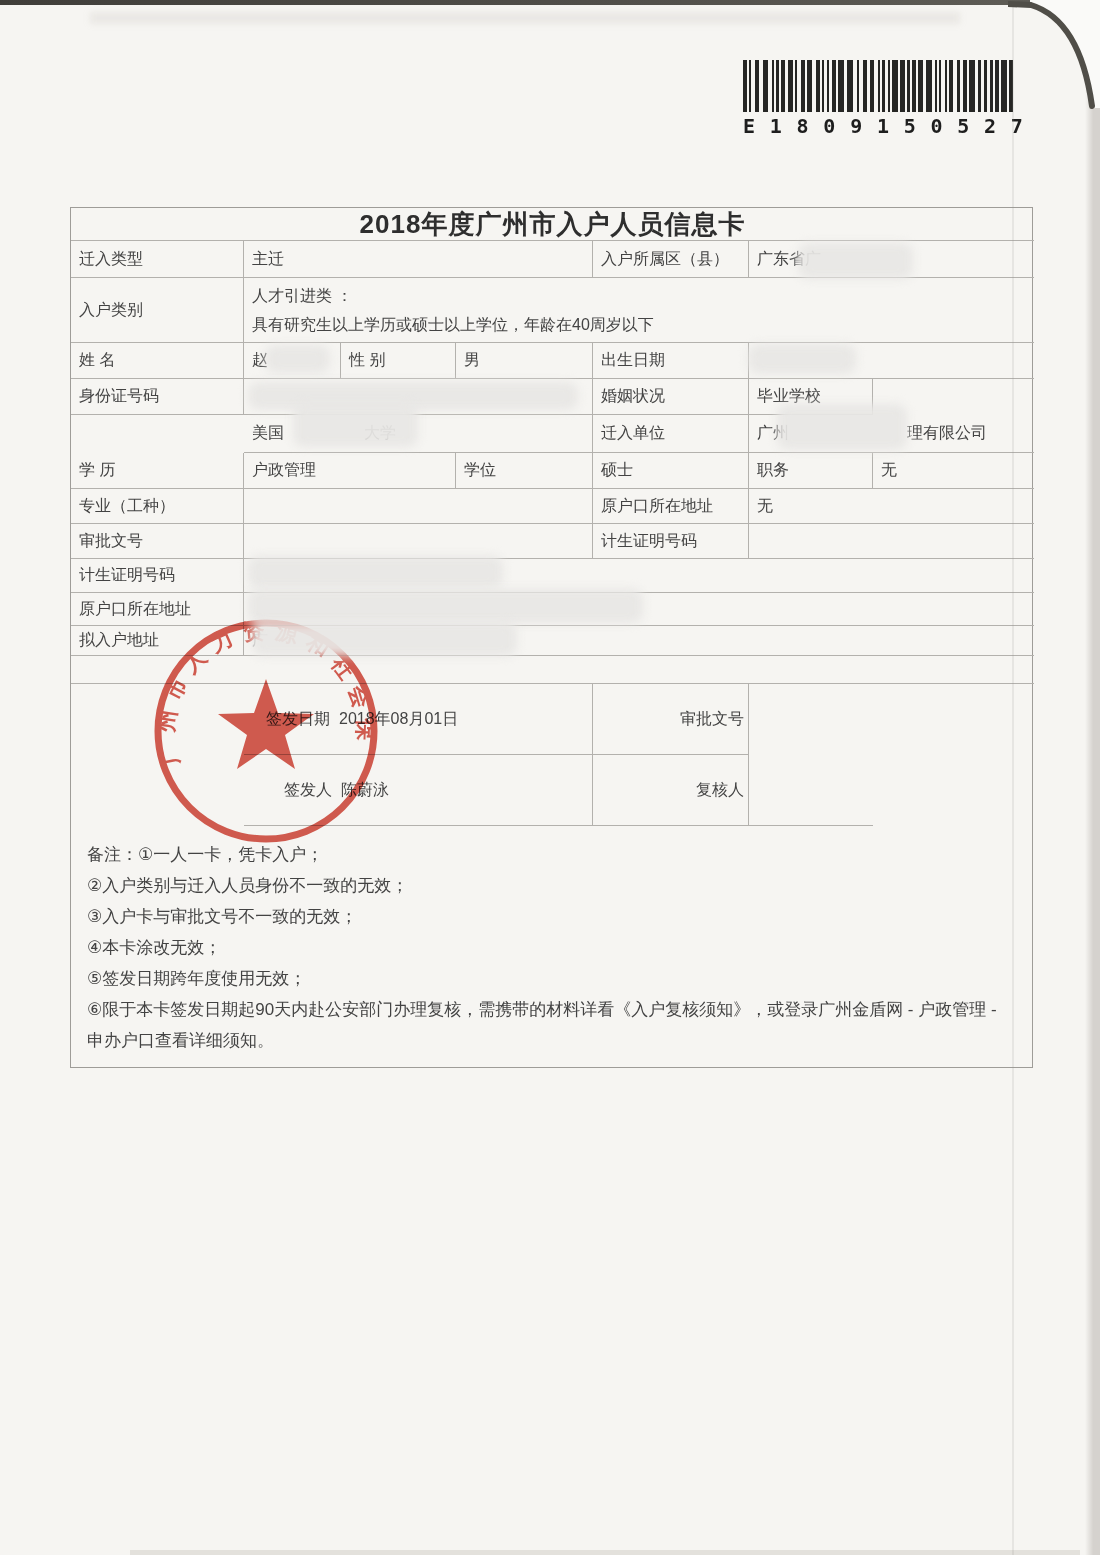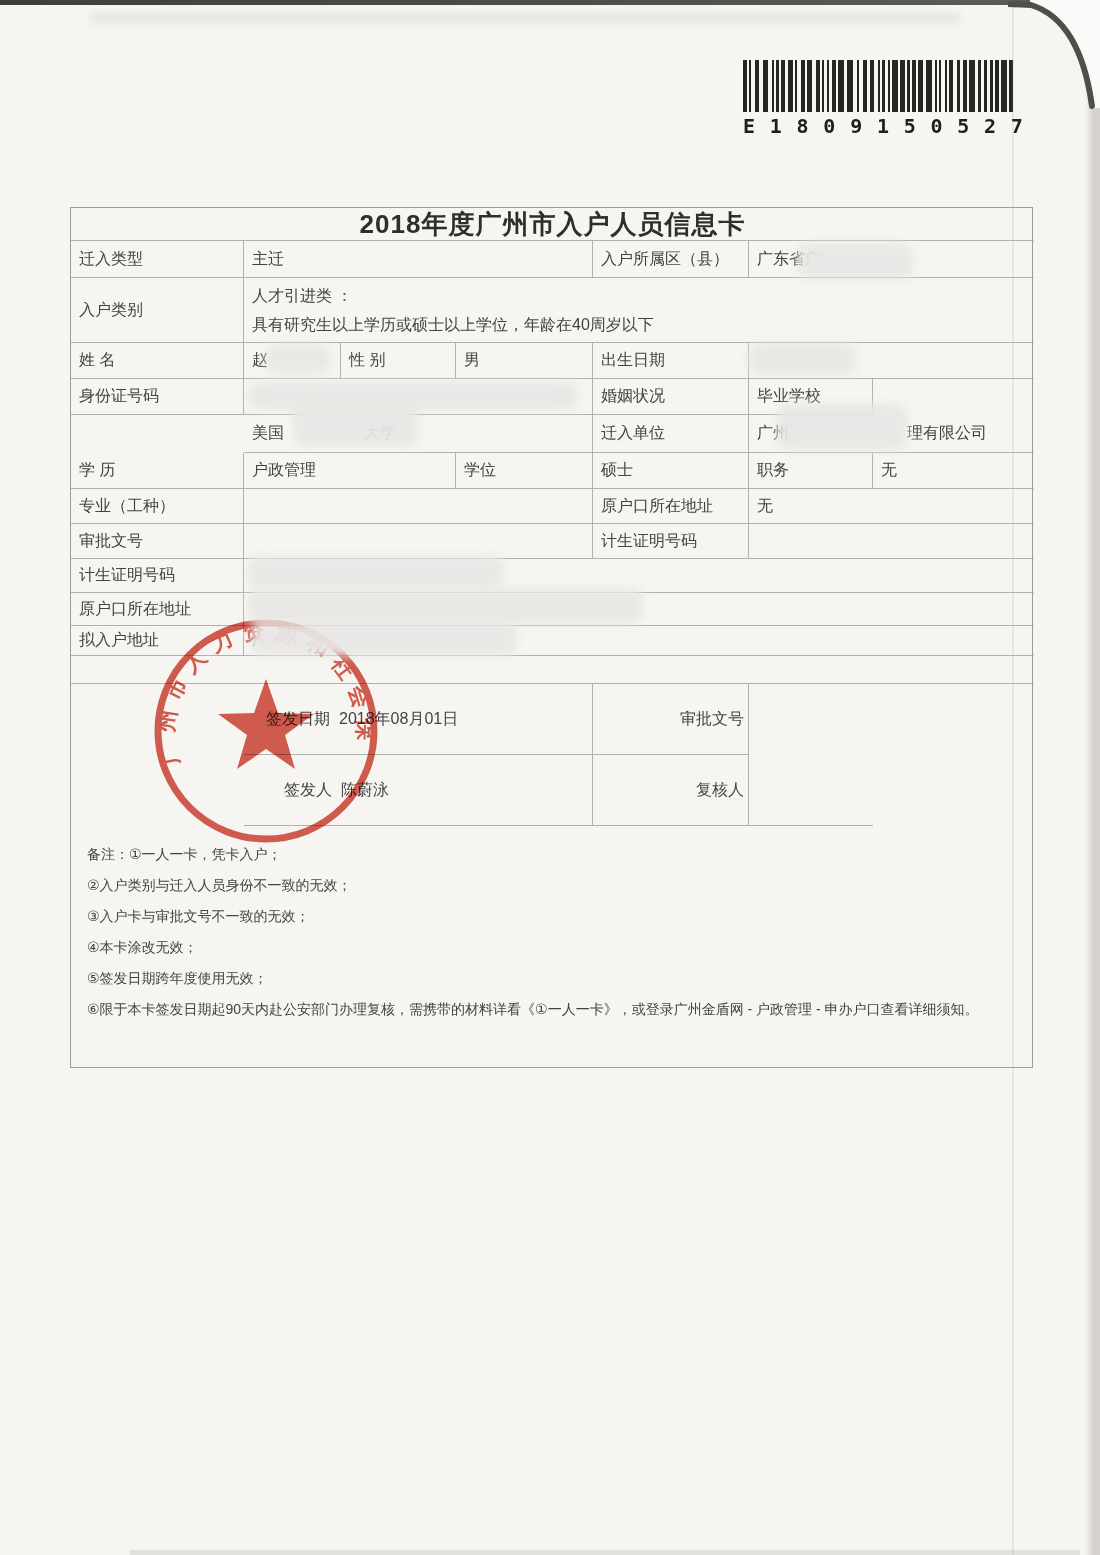--- a/index.html
+++ b/index.html
@@ -34,21 +34,21 @@
   .cb{border-bottom:none;}
   .title-cell{grid-column:1/8;justify-content:center;font-weight:bold;font-size:26px;color:#2e2e2e;padding-left:0;letter-spacing:1px;}
   .two-line{flex-direction:column;align-items:flex-start;justify-content:center;line-height:29px;}
   .split{flex-direction:column;padding:0;align-items:stretch;}
   .half{flex:1;display:flex;align-items:center;padding-left:8px;box-sizing:border-box;}
   .half.top{border-bottom:1px solid #b3b1ad;}
   .right-al{justify-content:flex-end;padding-right:4px;padding-left:0;}
   .center-al{justify-content:center;padding-left:0;}
   .police{line-height:33px;padding-right:10px;}
   .notes-cell{grid-column:1/8;flex-direction:column;align-items:flex-start;justify-content:flex-start;
-              padding:13px 20px 0 16px;line-height:31px;font-size:14px;}
+              padding:13px 20px 0 16px;line-height:31px;font-size:17px;}
   .pre{white-space:pre;}
   .gap80{display:inline-block;width:80px;}
   .gap118{display:inline-block;width:118px;}
   .faint{opacity:.45;}
   .vgap8{display:inline-block;width:9px;}
   
   .redact{position:absolute;background:rgba(232,231,228,.94);filter:blur(5px);border-radius:10px;z-index:6;}
   
   .stamp{position:absolute;left:146px;top:611px;width:240px;height:240px;z-index:5;
          mix-blend-mode:multiply;opacity:.82;}
@@ -258,21 +258,21 @@
     <div class="cell split cr">
       <div class="half"></div>
     </div>
 
     <div class="cell notes-cell cr cb">
       <div>备注：①一人一卡，凭卡入户；</div>
       <div>②入户类别与迁入人员身份不一致的无效；</div>
       <div>③入户卡与审批文号不一致的无效；</div>
       <div>④本卡涂改无效；</div>
       <div>⑤签发日期跨年度使用无效；</div>
-      <div>⑥限于本卡签发日期起90天内赴公安部门办理复核，需携带的材料详看《①一人一卡》，或登录广州金盾网 - 户政管理 - 申办户口查看详细须知。</div>
+      <div>⑥限于本卡签发日期起90天内赴公安部门办理复核，需携带的材料详看《入户复核须知》，或登录广州金盾网 - 户政管理 - 申办户口查看详细须知。</div>
     </div>
   </div>
 
   <svg class="stamp" viewBox="0 0 240 240">
     <circle cx="120" cy="120" r="108" fill="none" stroke="#cf392b" stroke-width="7"></circle>
     <polygon fill="#cf392b" points="120,68 132,102 168,103 139,124 149,158 120,138 91,158 101,124 72,103 108,102"></polygon>
     <defs>
         <path id="arcp" d="M 34,152 A 92,92 0 1 1 206,152" fill="none"></path>
       </defs>
     <text font-size="22" fill="#cf392b" font-weight="bold" style="letter-spacing:9px">

